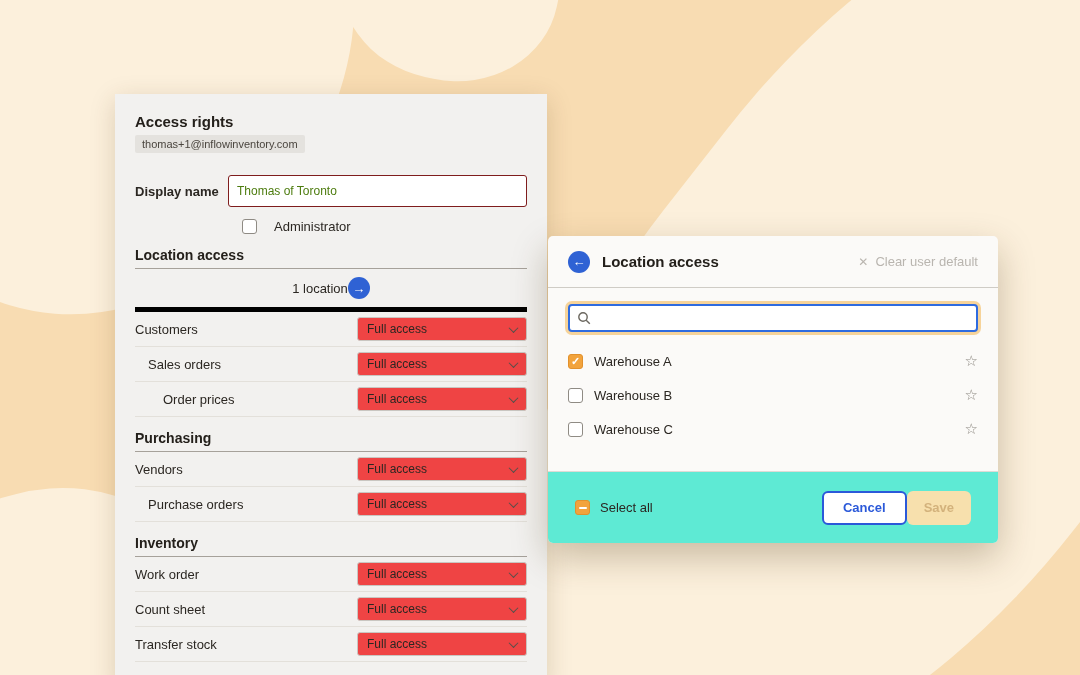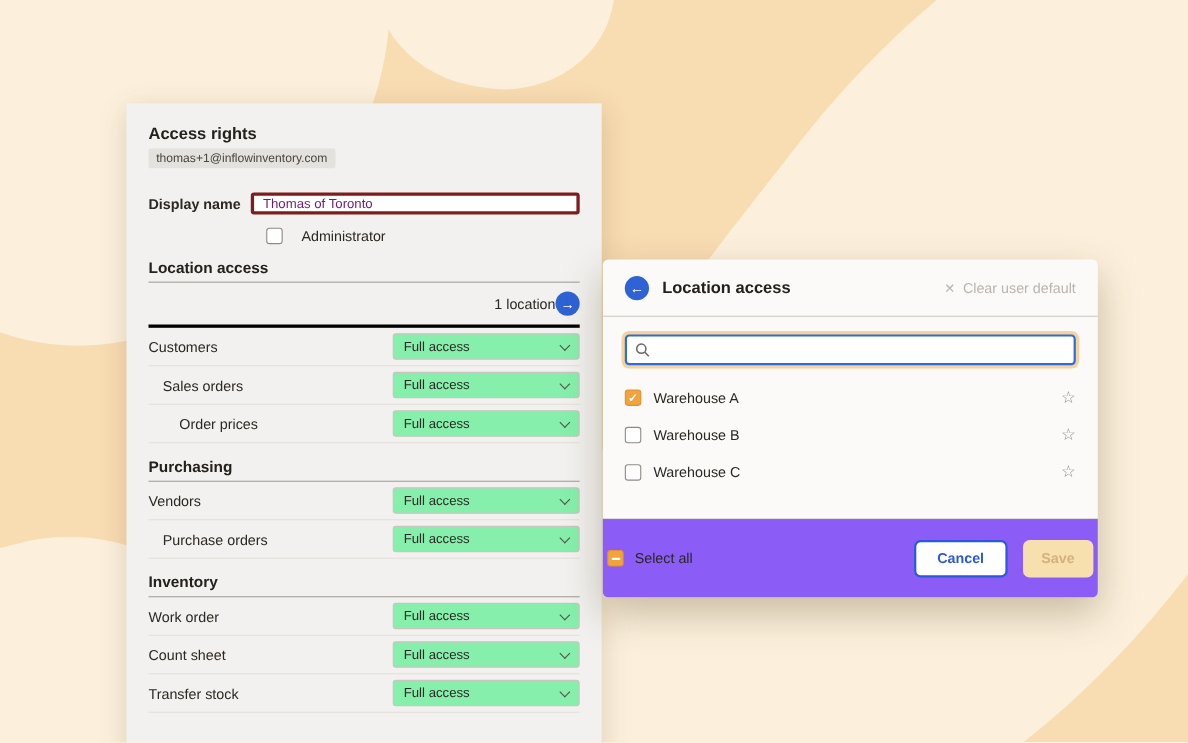--- a/index.html
+++ b/index.html
@@ -14,64 +14,64 @@
   .blob.b4 { left:340px; top:-120px; width:220px; height:200px; transform:rotate(12deg); }
 
   
   .access-panel { position:absolute; left:115px; top:94px; width:432px; height:593px;
     background:#f2f1ef; box-shadow:0 6px 24px rgba(80,50,10,.18); padding:0 20px; overflow:hidden; }
   .ap-title { margin-top:19px; font-size:15px; font-weight:bold; color:#24201b; }
   .email-chip { display:inline-block; margin-top:5px; background:#e4e2de; color:#4a453e;
     font-size:11px; padding:3px 7px; border-radius:2px; }
   .display-row { display:flex; align-items:center; margin-top:22px; }
   .display-row .lbl { width:93px; font-size:13px; font-weight:bold; color:#2b2username:#2b2username; color:#2b2722; }
-  .text-input { flex:1; height:20px; background:#fff; border:3px solid #7f1d1d; border-radius:3px;
-    padding:0 8px; font-size:12px; color:#701a75; font-family:"Liberation Sans",sans-serif; }
+  .text-input { flex:1; height:32px; background:#fff; border:1px solid #7f1d1d; border-radius:3px;
+    padding:0 8px; font-size:12px; color:#4d7c0f; font-family:"Liberation Sans",sans-serif; }
   .admin-row { display:flex; align-items:center; margin-top:12px; margin-left:107px; gap:17px; }
   .admin-row .cb-label { font-size:13px; color:#2b2722; }
   .checkbox { width:15px; height:15px; background:#fff; border:1.5px solid #8f8b84; border-radius:3px;
     display:flex; align-items:center; justify-content:center; flex:0 0 auto; }
   .checkbox.checked { background:#f2a33c; border-color:#e2912c; color:#fff; font-size:11px; font-weight:bold; }
   .checkbox.indet { background:#f2a33c; border-color:#e2912c; }
   .checkbox.indet .dash { width:8px; height:2px; background:#fff; border-radius:1px; }
 
   .section-header { margin-top:13px; font-size:14px; font-weight:bold; color:#24201b;
     padding-bottom:5px; border-bottom:1px solid #a6a19a; }
-  .summary-row { display:flex; align-items:center; justify-content:flex-end;
-    padding:8px 0; border-bottom:3px solid #000000; font-size:13px; color:#2b2722; }
+  .summary-row { display:flex; align-items:center; justify-content:center;
+    padding:8px 0; border-bottom:5px solid #000000; font-size:13px; color:#2b2722; }
   .circle-btn { width:22px; height:22px; border-radius:50%; background:#2f62d4; color:#fff;
     display:flex; align-items:center; justify-content:center; font-size:13px; cursor:pointer; border:none; }
 
   .perm-row { display:flex; align-items:center; justify-content:space-between;
     padding:5px 0; border-bottom:1px solid #e3e0da; font-size:13px; color:#2b2722; }
   .perm-row .plabel.ind1 { padding-left:13px; }
   .perm-row .plabel.ind2 { padding-left:28px; }
-  .select { width:170px; height:24px; background:#86efac; border:1px solid #c9c6c1; border-radius:3px;
+  .select { width:170px; height:24px; background:#ef4444; border:1px solid #c9c6c1; border-radius:3px;
     display:flex; align-items:center; justify-content:space-between; padding:0 9px; font-size:12px;
     color:#2b2722; cursor:pointer; }
   .chev { width:7px; height:7px; border-right:1.5px solid #55514b; border-bottom:1.5px solid #55514b;
     transform:rotate(45deg) translate(-1px,-1px); }
 
   
   .loc-dialog { position:absolute; left:548px; top:236px; width:450px; height:307px;
     background:#fbfaf8; border-radius:5px; box-shadow:0 14px 36px rgba(70,45,10,.28); }
   .ld-header { display:flex; align-items:center; height:52px; padding:0 20px; border-bottom:1px solid #cfccc6; }
   .ld-title { margin-left:12px; font-size:15px; font-weight:bold; color:#24201b; }
   .ld-clear { margin-left:auto; display:flex; align-items:center; gap:7px; color:#b9b5af; font-size:13px; cursor:pointer; }
   .ld-clear .x { font-size:12px; }
   .ld-search { margin:16px 20px 0 20px; height:28px; background:#fff; border:2px solid #2e6be0; border-radius:4px;
     box-shadow:0 0 0 3px rgba(243,178,76,.55); display:flex; align-items:center; padding:0 7px; gap:6px; }
   .ld-search input { border:none; outline:none; flex:1; font-size:13px; font-family:"Liberation Sans",sans-serif; background:transparent; }
   .ld-list { margin-top:12px; }
   .ld-item { display:flex; align-items:center; height:34px; padding:0 20px; font-size:13px; color:#2b2722; gap:11px; }
   .ld-item .star { margin-left:auto; color:#908c85; font-size:15px; cursor:pointer; }
-  .ld-footer { position:absolute; left:0; right:0; bottom:0; height:72px; background:#8b5cf6;
-    border-top:1px solid #dedbd5; border-radius:0 0 5px 5px; display:flex; align-items:center; padding:0 4px; }
+  .ld-footer { position:absolute; left:0; right:0; bottom:0; height:72px; background:#5eead4;
+    border-top:1px solid #dedbd5; border-radius:0 0 5px 5px; display:flex; align-items:center; padding:0 27px; }
   .sel-all { display:flex; align-items:center; gap:10px; font-size:13px; color:#2b2722; }
-  .ld-buttons { margin-left:auto; display:flex; gap:14px; align-items:center; }
+  .ld-buttons { margin-left:auto; display:flex; gap:0; align-items:center; }
   .btn-cancel { height:34px; padding:0 19px; background:#fff; border:2px solid #2b59d9; border-radius:6px;
     color:#2b59d9; font-size:13px; font-weight:bold; cursor:pointer; font-family:"Liberation Sans",sans-serif; }
   .btn-save { height:34px; padding:0 17px; background:#f7e0ad; border:none; border-radius:6px;
     color:#d3b27c; font-size:13px; font-weight:bold; font-family:"Liberation Sans",sans-serif; }
 </style>
 </head>
 <body>
 
 <div class="canvas">
   <div class="blob b1"></div>

